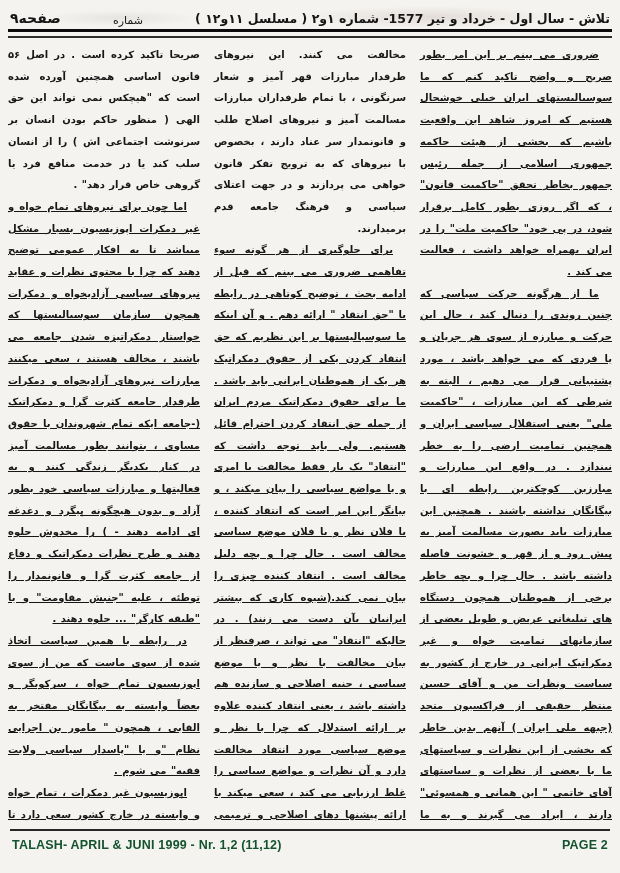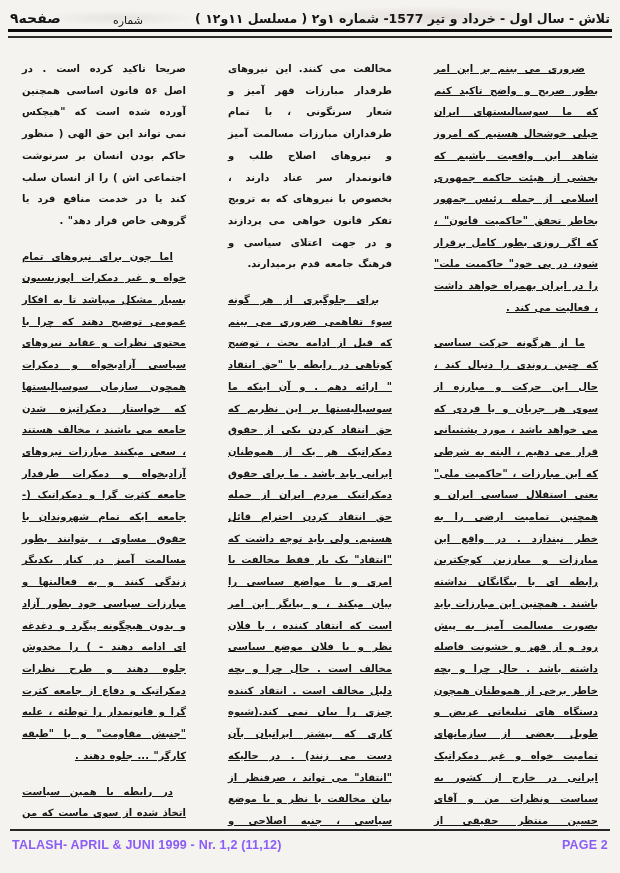--- a/index.html
+++ b/index.html
@@ -44,38 +44,38 @@
     position:absolute;top:44px;left:8px;right:8px;height:782px;
     display:flex;direction:rtl;gap:14px;
     overflow:hidden;
   }
   .col{
     flex:1 1 0;
     direction:rtl;
     text-align:justify;
   }
   .para{
-    margin:14px;
+    margin:0;
     font-size:10px;
     line-height:21.7px;
     font-weight:bold;
     word-spacing:1px;
   }
   .para.indent{text-indent:13px;text-decoration:underline;}
 
   
   .ftr-rule{
     position:absolute;top:829px;left:10px;right:10px;
     height:2px;background:#272727;
   }
   .ftr{
     position:absolute;top:838px;left:12px;right:12px;
     display:flex;justify-content:space-between;align-items:flex-start;
     font-family:"Liberation Sans","DejaVu Sans",sans-serif;
-    font-weight:bold;font-size:12.5px;color:#8b5cf6;
+    font-weight:bold;font-size:12.5px;color:#14532d;
     letter-spacing:.2px;
   }
 </style>
 </head>
 <body>
 
 <div class="page">
 
   <div class="smudge a"></div>
   <div class="smudge b"></div>

